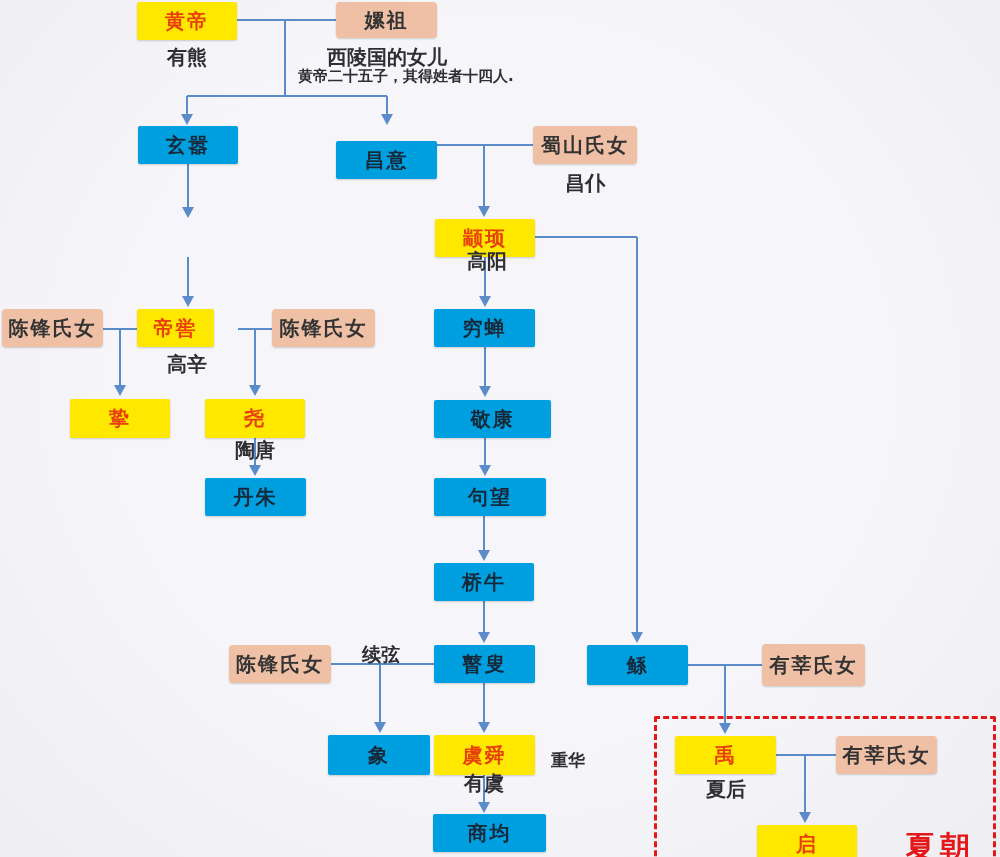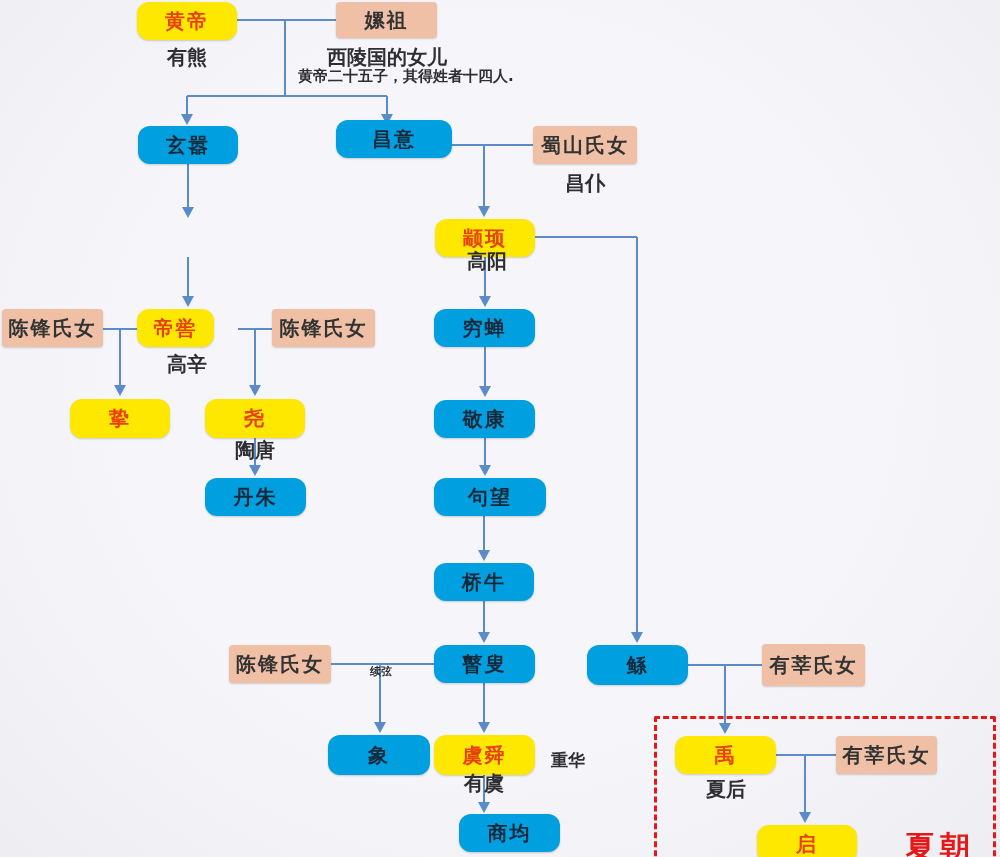--- a/index.html
+++ b/index.html
@@ -13,21 +13,21 @@
     --labeltext:#2e2e33;
   }
   html,body{margin:0;padding:0}
   body{font-family:"DejaVu Sans",sans-serif;background:#e9e9ee}
   #stage{
     position:relative;width:1000px;height:857px;overflow:hidden;
     background:radial-gradient(ellipse at 50% 45%, #f6f6fa 55%, #ededf2 100%);
   }
   .n{
     position:absolute;height:38px;display:flex;align-items:center;justify-content:center;
-    font-weight:bold;font-size:20px;letter-spacing:2px;border-radius:12px;
+    font-weight:bold;font-size:20px;letter-spacing:2px;border-radius:2px;
     box-shadow:0 1px 2px rgba(0,0,0,.18);z-index:2;white-space:nowrap;
   }
   .yb{background:var(--yellow);color:var(--redtext)}
   .bb{background:var(--blue);color:var(--darktext)}
   .pb{background:var(--pink);color:#333;border-radius:4px}
   .lbl{
     position:absolute;font-size:20px;font-weight:600;color:var(--labeltext);
     text-align:center;z-index:6;white-space:nowrap;
   }
   .h{position:absolute;height:2px;background:var(--line);z-index:1}
@@ -111,21 +111,21 @@
 
   <div class="n yb" style="left:137px;top:2px;width:100px">
       <span>黄帝</span>
     </div>
   <div class="n pb" style="left:336px;top:2px;width:101px;height:36px">
       <span>嫘祖</span>
     </div>
   <div class="n bb" style="left:138px;top:126px;width:100px">
       <span>玄嚣</span>
     </div>
-  <div class="n bb" style="left:336px;top:120px;width:116px">
+  <div class="n bb" style="left:336px;top:141px;width:101px">
       <span>昌意</span>
     </div>
   <div class="n pb" style="left:533px;top:126px;width:104px">
       <span>蜀山氏女</span>
     </div>
   <div class="n yb" style="left:435px;top:219px;width:100px">
       <span>颛顼</span>
     </div>
   <div class="n pb" style="left:2px;top:309px;width:101px">
       <span>陈锋氏女</span>
@@ -141,21 +141,21 @@
     </div>
   <div class="n yb" style="left:205px;top:399px;width:100px;height:39px">
       <span>尧</span>
     </div>
   <div class="n bb" style="left:434px;top:309px;width:101px">
       <span>穷蝉</span>
     </div>
   <div class="n bb" style="left:205px;top:478px;width:101px">
       <span>丹朱</span>
     </div>
-  <div class="n bb" style="left:434px;top:400px;width:101px">
+  <div class="n bb" style="left:434px;top:400px;width:117px">
       <span>敬康</span>
     </div>
   <div class="n bb" style="left:434px;top:478px;width:112px">
       <span>句望</span>
     </div>
   <div class="n bb" style="left:434px;top:563px;width:100px">
       <span>桥牛</span>
     </div>
   <div class="n bb" style="left:434px;top:645px;width:101px">
       <span>瞽叟</span>
@@ -168,38 +168,38 @@
     </div>
   <div class="n pb" style="left:762px;top:644px;width:103px;height:42px">
       <span>有莘氏女</span>
     </div>
   <div class="n bb" style="left:328px;top:735px;width:102px;height:40px">
       <span>象</span>
     </div>
   <div class="n yb" style="left:434px;top:735px;width:101px;height:40px">
       <span>虞舜</span>
     </div>
-  <div class="n bb" style="left:459px;top:814px;width:101px">
+  <div class="n bb" style="left:433px;top:814px;width:113px">
       <span>商均</span>
     </div>
   <div class="n yb" style="left:675px;top:736px;width:101px">
       <span>禹</span>
     </div>
   <div class="n pb" style="left:836px;top:736px;width:101px">
       <span>有莘氏女</span>
     </div>
   <div class="n yb" style="left:757px;top:825px;width:100px">
       <span>启</span>
     </div>
 
   <div class="lbl" style="left:137px;top:44px;width:100px">有熊</div>
   <div class="lbl" style="left:322px;top:44px;width:130px">西陵国的女儿</div>
   <div class="lbl" style="left:298px;top:67px;font-size:15px">黄帝二十五子，其得姓者十四人.</div>
   <div class="lbl" style="left:545px;top:170px;width:80px">昌仆</div>
   <div class="lbl" style="left:447px;top:248px;width:80px">高阳</div>
   <div class="lbl" style="left:147px;top:351px;width:80px">高辛</div>
   <div class="lbl" style="left:215px;top:437px;width:80px">陶唐</div>
-  <div class="lbl" style="left:341px;top:664px;width:80px;font-size:11px">续弦</div>
+  <div class="lbl" style="left:341px;top:642px;width:80px;font-size:19px">续弦</div>
   <div class="lbl" style="left:538px;top:749px;width:60px;font-size:17px">重华</div>
   <div class="lbl" style="left:444px;top:770px;width:80px">有虞</div>
   <div class="lbl" style="left:686px;top:776px;width:80px">夏后</div>
 
 </div>
 
 </body></html>

